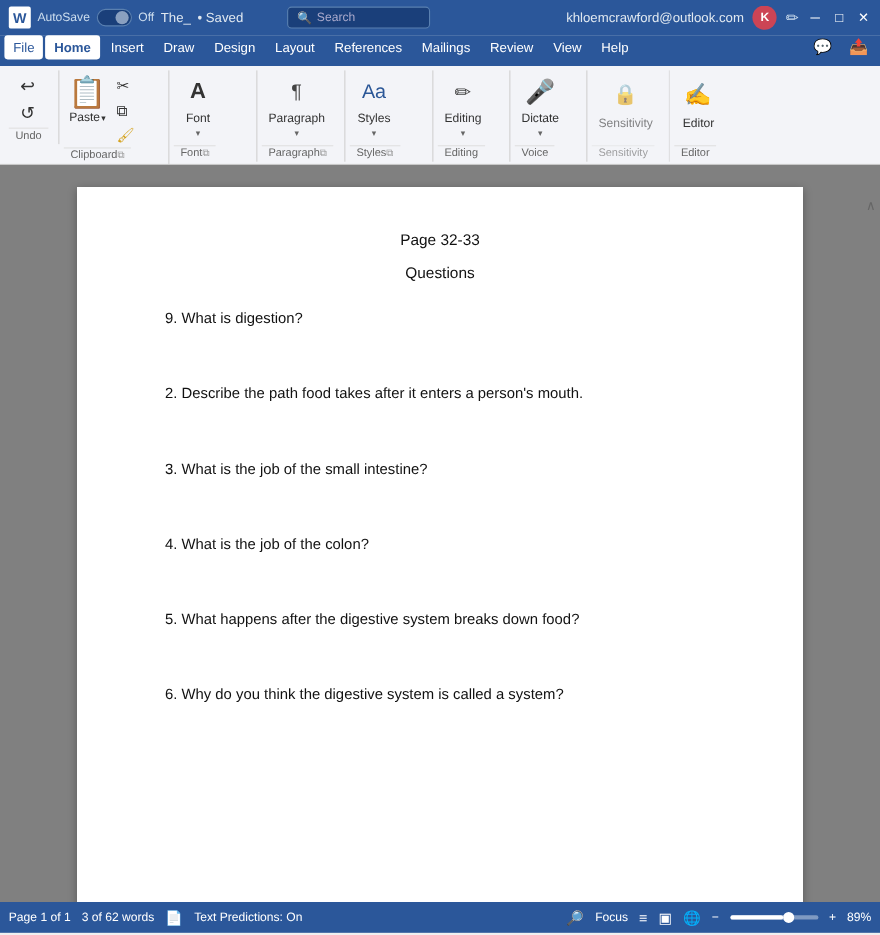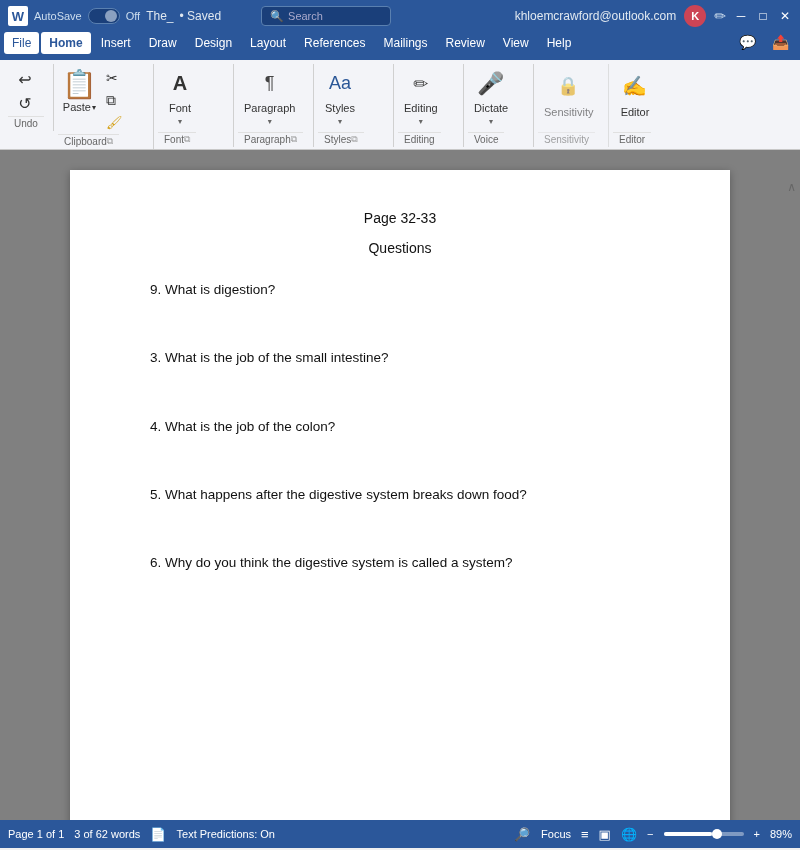--- a/index.html
+++ b/index.html
@@ -577,20 +577,21 @@
   </div>
   <div class="ribbon-collapse-btn">∧</div>
 </div>
 
 <div class="doc-area">
   <div class="page">
     <div class="doc-subtitle">Page 32-33</div>
     <div class="doc-section">Questions</div>
 
     <div class="question">9. What is digestion?</div>
+    <div class="question">2. Describe the path food takes after it enters a person's mouth.</div>
     <div class="question">3. What is the job of the small intestine?</div>
     <div class="question">4.  What is the job of the colon?</div>
     <div class="question">5. What happens after the digestive system breaks down food?</div>
     <div class="question">6. Why do you think the digestive system is called a system?</div>
   </div>
 </div>
 
 <div class="status-bar">
   <div class="status-left">
     <span>Page 1 of 1</span>

